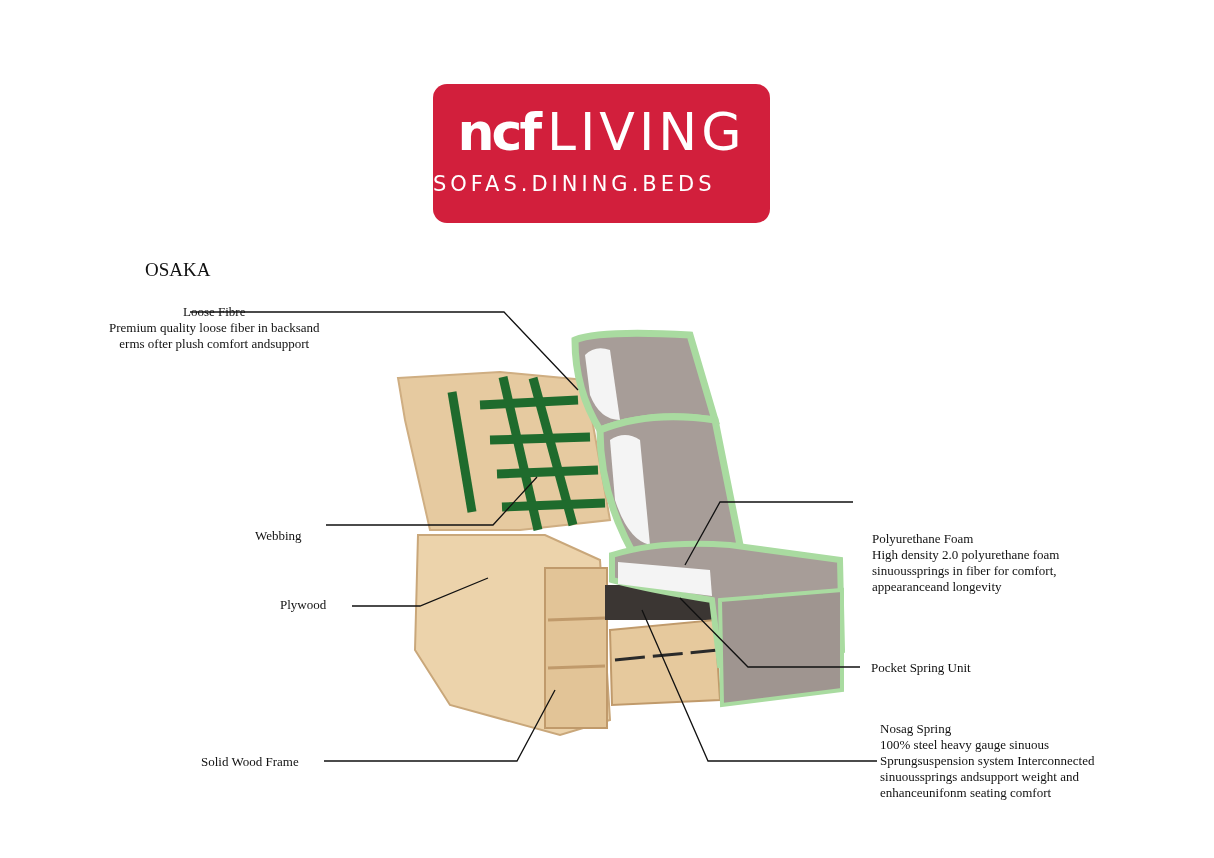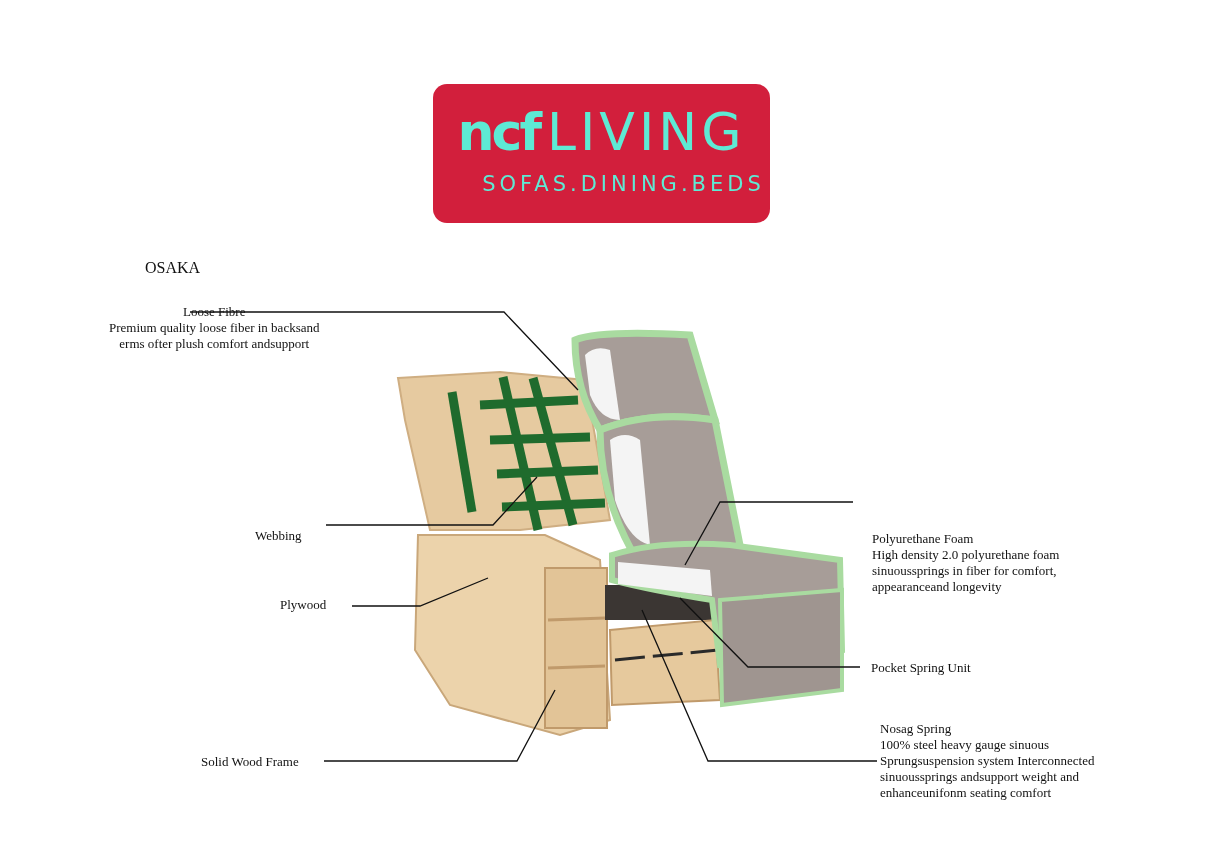--- a/index.html
+++ b/index.html
@@ -1,27 +1,27 @@
 <!DOCTYPE html>
 <html><head>
 <meta charset="utf-8">
 <style>
   html, body { margin: 0; padding: 0; background: #ffffff; }
   body { width: 1214px; height: 858px; position: relative; overflow: hidden;
          font-family: "Liberation Serif", "DejaVu Serif", serif; color: #111; }
   .logo { position: absolute; left: 433px; top: 84px; width: 337px; height: 139px;
-          background: #d21f3c; border-radius: 14px; color: #5eead4;
+          background: #d21f3c; border-radius: 14px; color: #ffffff;
           font-family: "DejaVu Sans", "Liberation Sans", sans-serif; }
   .logo .brand { position: absolute; left: 0; right: 0; top: 22px; text-align: center;
                  font-size: 52px; line-height: 1; white-space: nowrap; }
   .logo .brand .ncf { font-weight: bold; letter-spacing: -3px; }
   .logo .brand .living { letter-spacing: 4px; margin-left: 8px; }
-  .logo .tag { position: absolute; left: 0; right: 0; top: 88px; text-align: center;
-               font-size: 21px; letter-spacing: 4px; white-space: nowrap; padding-left: 44px; }
-  .model { position: absolute; left: 145px; top: 259px; font-size: 16px; }
+  .logo .tag { position: absolute; left: 0; right: 0; top: 88px; text-align: left;
+               font-size: 21px; letter-spacing: 4px; white-space: nowrap; }
+  .model { position: absolute; left: 145px; top: 259px; font-size: 19px; }
   .label { position: absolute; font-size: 13px; line-height: 16px; white-space: nowrap; }
   svg.art { position: absolute; left: 0; top: 0; }
 </style>
 </head>
 <body>
 
 <div class="logo">
   <div class="brand">
     <span class="ncf">ncf</span><span class="living">LIVING</span>
   </div>

